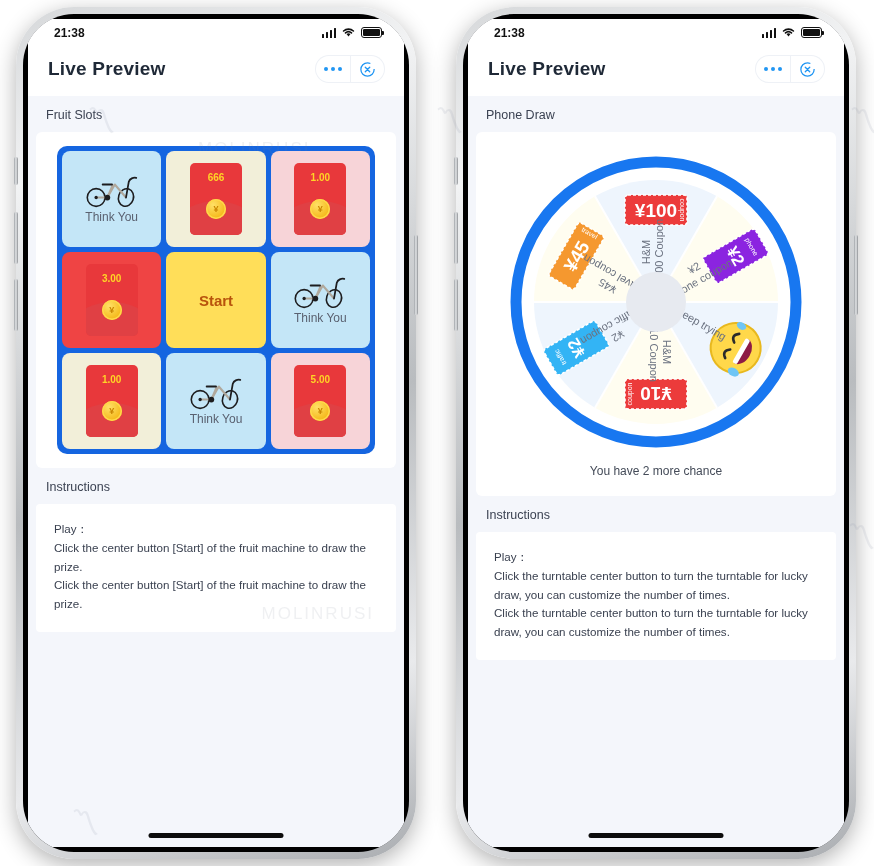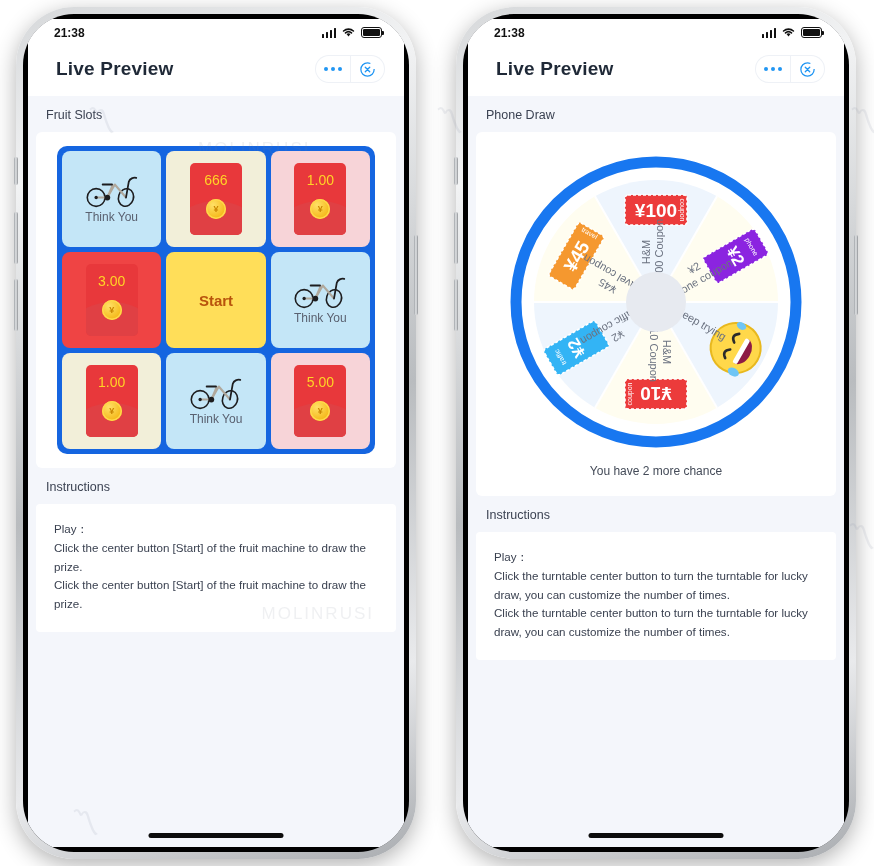--- a/index.html
+++ b/index.html
@@ -103,21 +103,21 @@
   }
   .batt::after {
     content:""; position:absolute; right:-3px; top:3px;
     width:1.8px; height:4px; background:#111; border-radius:0 1px 1px 0;
   }
   .batt span { display:block; height:100%; width:100%; background:#111; border-radius:1.2px; }
 
   
   .app-header {
     background: #fff;
-    padding: 10px 20px 14px 28px;
+    padding: 10px 20px 14px 20px;
     display: flex; align-items: center; justify-content: space-between;
   }
   .app-title {
     font-size: 19px; font-weight: bold; color: #1f2937;
     letter-spacing: .2px;
   }
   .hdr-actions {
     display: flex; align-items: center;
     background: #fff;
     border-radius: 16px;
@@ -186,21 +186,21 @@
   }
   .env::before {
     content: "";
     position: absolute; left: -8px; right: -8px; top: 38px;
     height: 44px;
     background: #e04044;
     border-radius: 60% 60% 0 0 / 22px 22px 0 0;
   }
   .env-amt {
     position: relative; z-index: 2;
-    color: #ffd426; font-size: 14px; font-weight: normal;
+    color: #ffd426; font-size: 10px; font-weight: bold;
     line-height: 1;
   }
   .coin {
     position: absolute; z-index: 3;
     top: 36px; left: 50%; transform: translateX(-50%);
     width: 20px; height: 20px; border-radius: 50%;
     background: radial-gradient(circle at 35% 30%, #ffe066, #f5b91b 70%, #dd9c0c);
     box-shadow: inset 0 0 0 1.5px #ffd84a;
     display: flex; align-items: center; justify-content: center;
     font-size: 9px; color: #c98400; font-weight: bold;

